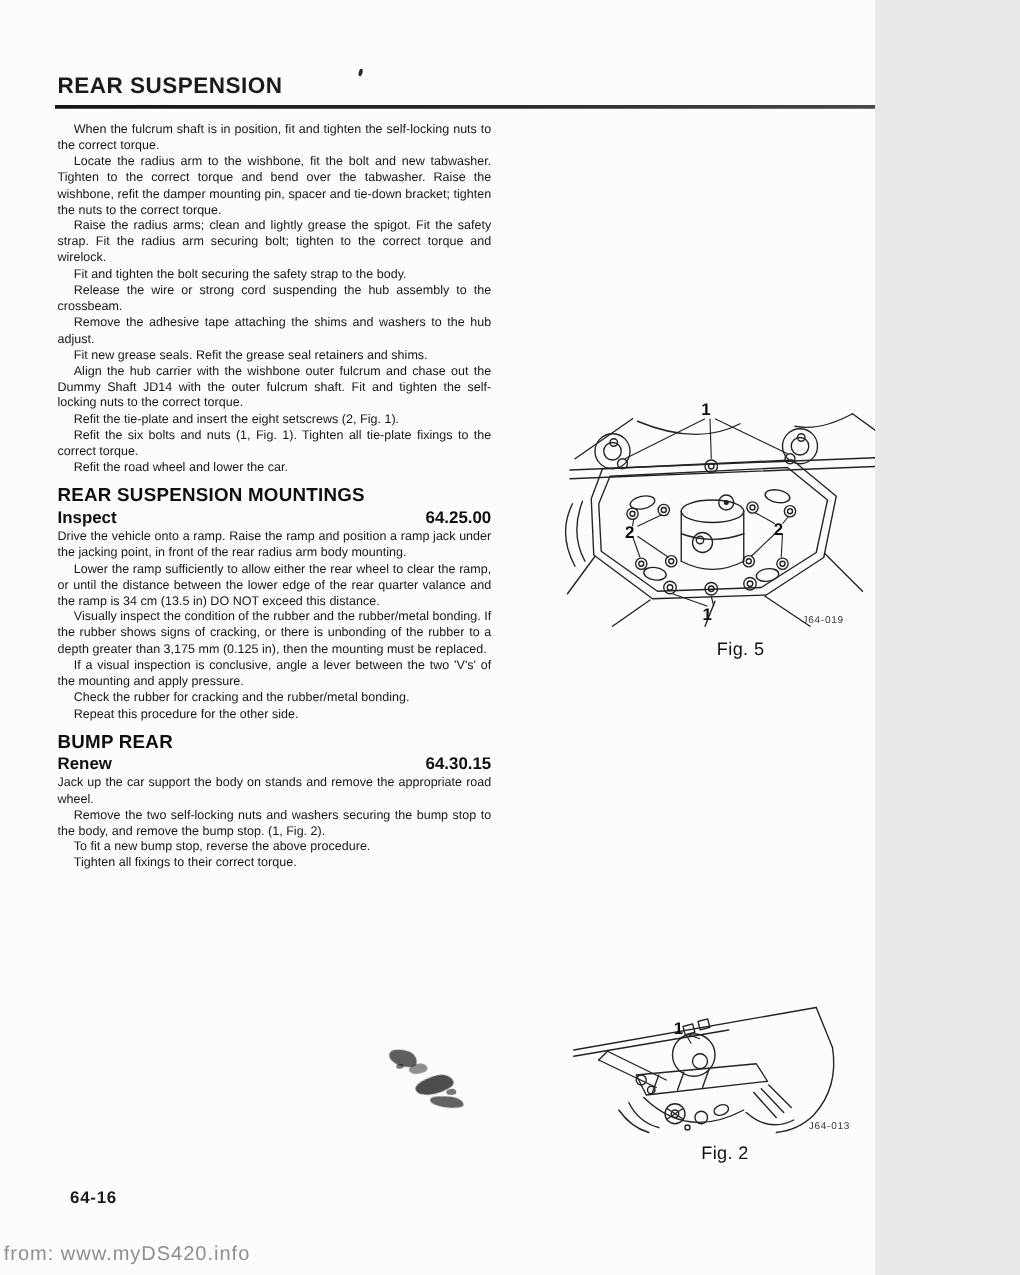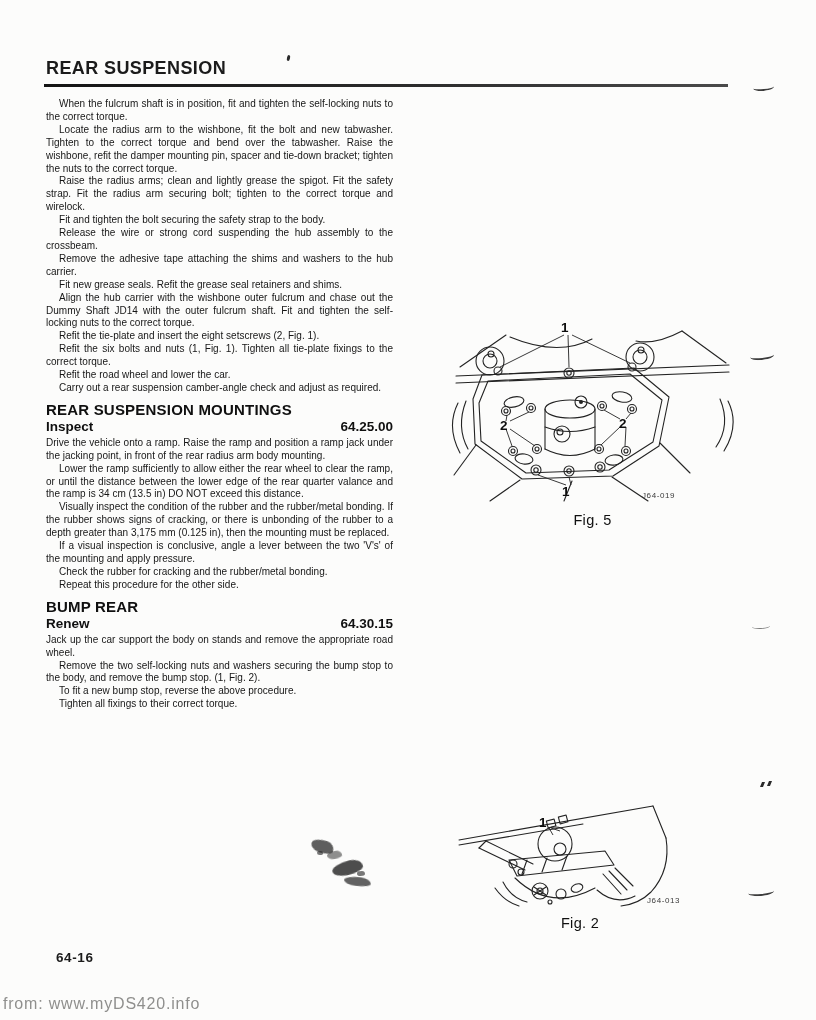--- a/index.html
+++ b/index.html
@@ -1,18 +1,18 @@
 <!DOCTYPE html>
 <html><head>
 <meta charset="utf-8">
 <style>
   * { margin:0; padding:0; box-sizing:border-box; }
   html,body { background:#e8e8e6; }
   .page {
-    position:relative; width:816px; height:1020px;
+    position:relative; width:700px; height:1020px;
     background:#fcfcfb; overflow:hidden;
     font-family:"Liberation Sans", sans-serif; color:#1b1b1b;
   }
   .title {
     position:absolute; left:46px; top:58px;
     font-size:18px; font-weight:700; letter-spacing:0.4px;
   }
   .title-rule {
     position:absolute; left:44px; top:84px; width:684px; height:3px;
     background:linear-gradient(to right,#141414 0%,#2c2c2c 55%,#4a4a4a 100%);
@@ -86,27 +86,26 @@
   <div class="title">REAR SUSPENSION</div>
   <div class="title-rule"></div>
   <div class="ink-dot stray"></div>
 
   <div class="text-column">
     <p class="p ind">When the fulcrum shaft is in position, fit and tighten the self-locking nuts to the correct torque.</p>
     <p class="p ind">Locate the radius arm to the wishbone, fit the bolt and new tabwasher. Tighten to the correct torque and bend over the tabwasher. Raise the wishbone, refit the damper mounting pin, spacer and tie-down bracket; tighten the nuts to the correct torque.</p>
     <p class="p ind">Raise the radius arms; clean and lightly grease the spigot. Fit the safety strap. Fit the radius arm securing bolt; tighten to the correct torque and wirelock.</p>
     <p class="p ind">Fit and tighten the bolt securing the safety strap to the body.</p>
     <p class="p ind">Release the wire or strong cord suspending the hub assembly to the crossbeam.</p>
-    <p class="p ind">Remove the adhesive tape attaching the shims and washers to the hub carrier.</p>
+    <p class="p ind">Remove the adhesive tape attaching the shims and washers to the hub adjust.</p>
     <p class="p ind">Fit new grease seals. Refit the grease seal retainers and shims.</p>
     <p class="p ind">Align the hub carrier with the wishbone outer fulcrum and chase out the Dummy Shaft JD14 with the outer fulcrum shaft. Fit and tighten the self-locking nuts to the correct torque.</p>
     <p class="p ind">Refit the tie-plate and insert the eight setscrews (2, Fig. 1).</p>
     <p class="p ind">Refit the six bolts and nuts (1, Fig. 1). Tighten all tie-plate fixings to the correct torque.</p>
     <p class="p ind">Refit the road wheel and lower the car.</p>
-    <p class="p ind">Carry out a rear suspension camber-angle check and adjust as required.</p>
 
     <h2 class="sec-heading">REAR SUSPENSION MOUNTINGS</h2>
     <div class="op-row">
       <span>Inspect</span>
       <span>64.25.00</span>
     </div>
     <p class="p">Drive the vehicle onto a ramp. Raise the ramp and position a ramp jack under the jacking point, in front of the rear radius arm body mounting.</p>
     <p class="p ind">Lower the ramp sufficiently to allow either the rear wheel to clear the ramp, or until the distance between the lower edge of the rear quarter valance and the ramp is 34 cm (13.5 in) DO NOT exceed this distance.</p>
     <p class="p ind">Visually inspect the condition of the rubber and the rubber/metal bonding. If the rubber shows signs of cracking, or there is unbonding of the rubber to a depth greater than 3,175 mm (0.125 in), then the mounting must be replaced.</p>
     <p class="p ind">If a visual inspection is conclusive, angle a lever between the two 'V's' of the mounting and apply pressure.</p>

